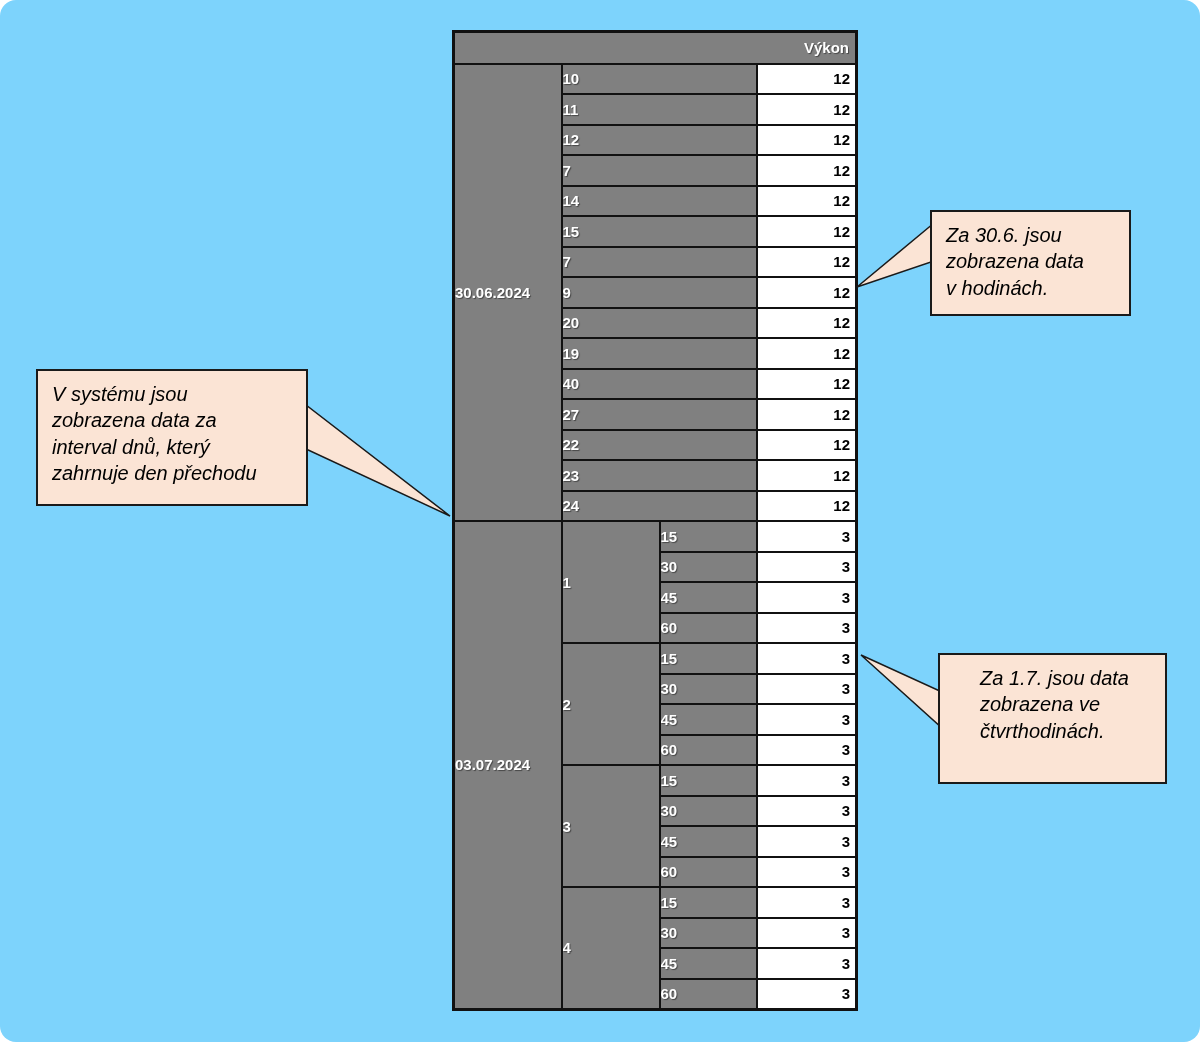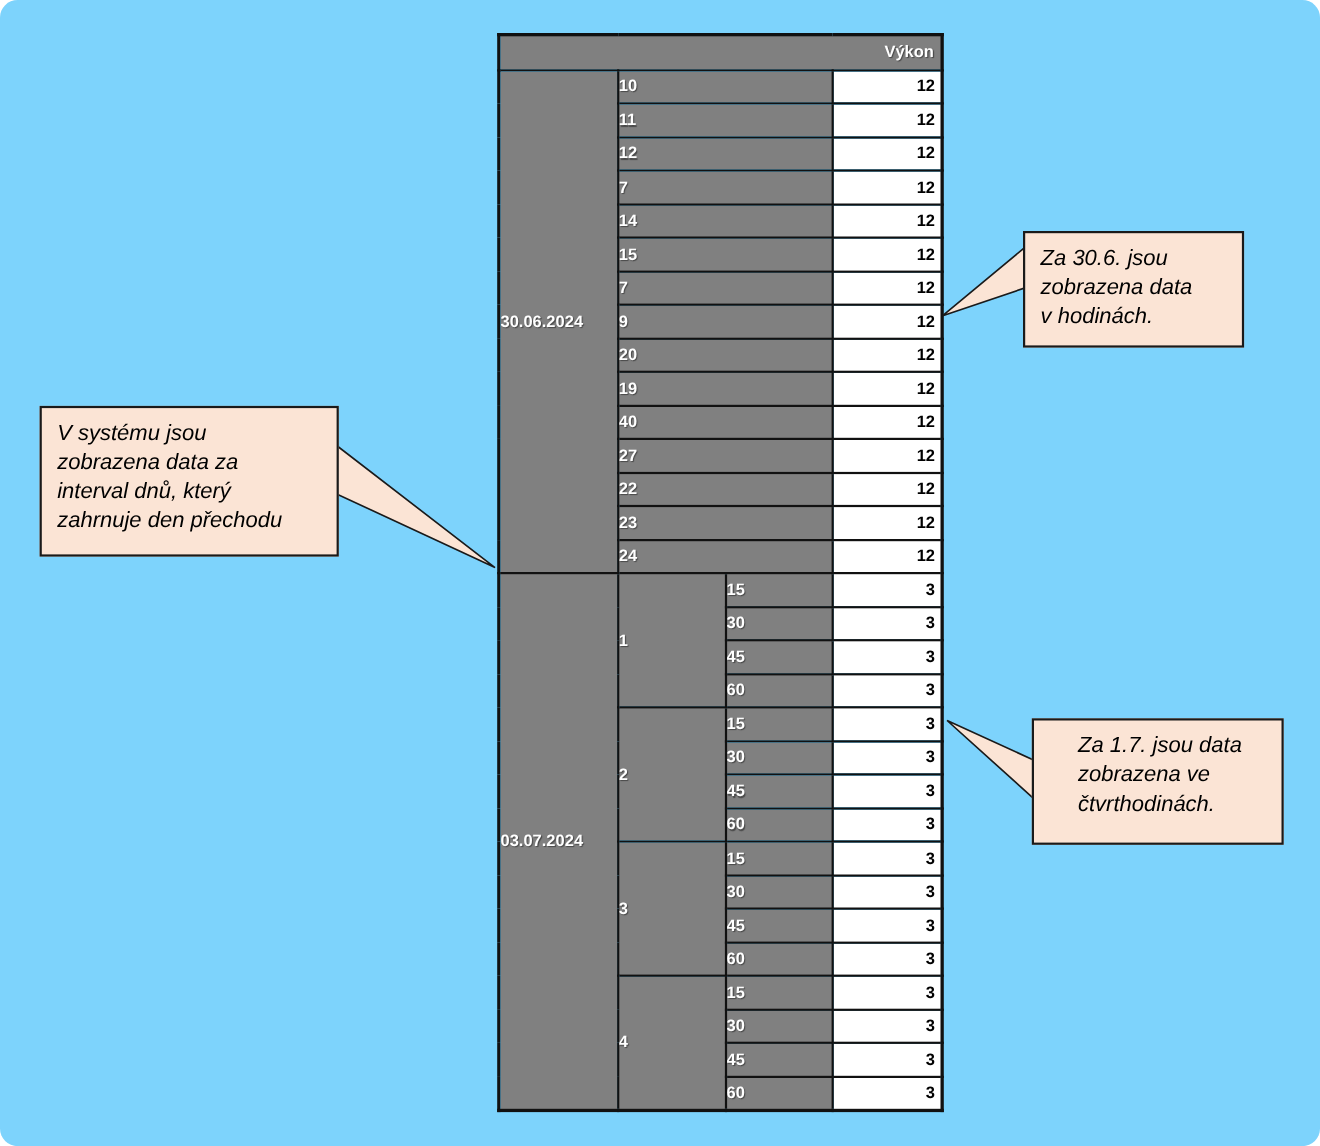--- a/index.html
+++ b/index.html
@@ -63,21 +63,21 @@
     color: #000000;
     font-size: 20px;
     line-height: 1.32;
     padding: 10px 14px;
     white-space: pre-line;
     z-index: 3;
     font-style: italic;
   }
   .callout-left   { left: 36px;  top: 369px; width: 272px; height: 137px; }
   .callout-tr     { left: 930px; top: 210px; width: 201px; height: 106px; }
-  .callout-br     { left: 938px; top: 653px; width: 229px; height: 115px; padding-left: 40px; }
+  .callout-br     { left: 938px; top: 653px; width: 229px; height: 131px; padding-left: 40px; }
 
   .tails-svg {
     position: absolute;
     left: 0; top: 0;
     width: 1200px; height: 1042px;
     z-index: 2;
     pointer-events: none;
   }
 </style>
 </head>

